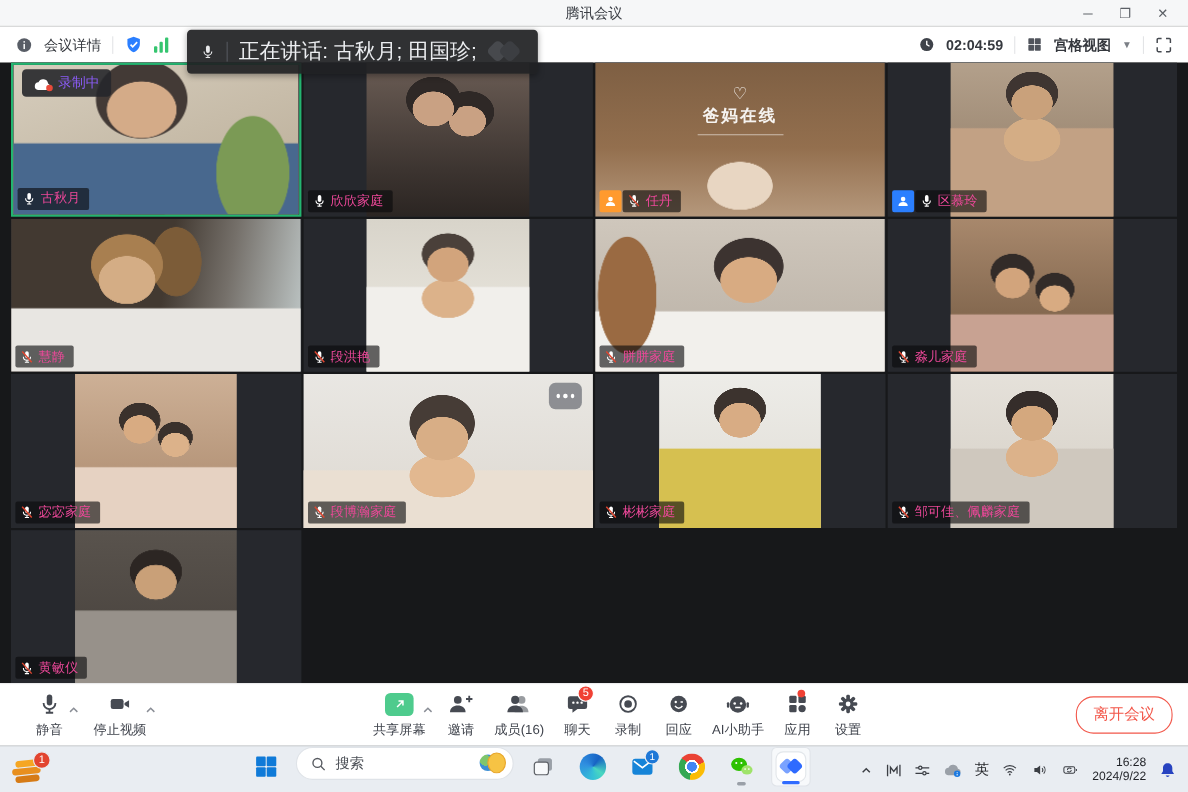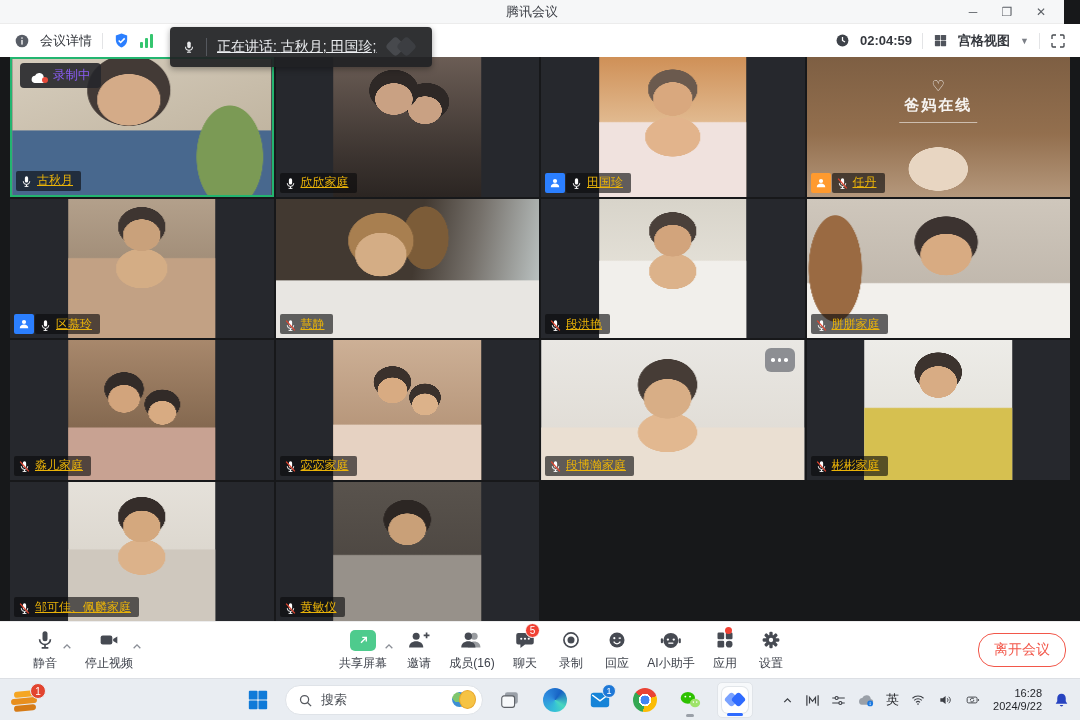--- a/index.html
+++ b/index.html
@@ -1,21 +1,21 @@
 <!DOCTYPE html>
 <html><head>
 <meta charset="utf-8">
 <style>
   * { margin:0; padding:0; box-sizing:border-box; }
   html,body { width:1080px; height:720px; overflow:hidden; background:#000;
     font-family:"Liberation Sans","DejaVu Sans",sans-serif; }
   .screen { position:absolute; inset:0; width:1080px; height:720px; background:#17181a; }
 
   
-  .titlebar { position:absolute; top:0; left:0; right:16px; height:24px; background:#f6f7f8;
+  .titlebar { position:absolute; top:0; left:0; right:0; height:24px; background:#f6f7f8;
     border-bottom:1px solid #ececec; display:flex; align-items:center; }
   .titlebar .title { position:absolute; left:0; right:0; text-align:center; font-size:13px; color:#3d4047; }
   .winctl { position:absolute; right:6px; top:0; height:24px; display:flex; }
   .winctl span { width:34px; height:24px; display:flex; align-items:center; justify-content:center;
     color:#5c6066; font-size:12px; cursor:default; }
 
   
   .meetbar { position:absolute; top:24px; left:0; right:0; height:33px; background:#ffffff;
     display:flex; align-items:center; padding:0 14px; }
   .mb-left, .mb-right { display:flex; align-items:center; gap:10px; }
@@ -24,21 +24,21 @@
   .vsep { width:1px; height:16px; background:#e3e4e6; }
   .sigbars { display:flex; align-items:flex-end; gap:2px; height:14px; }
   .sigbars i { width:3px; background:#35c56f; border-radius:1px; display:block; }
   .sigbars i:nth-child(1){height:6px} .sigbars i:nth-child(2){height:10px} .sigbars i:nth-child(3){height:14px}
   .caret { font-size:9px; color:#7b7f86; }
 
   
   .toast { position:absolute; left:170px; top:27px; height:40px; background:rgba(32,33,36,.93);
     border-radius:4px; display:flex; align-items:center; padding:0 12px; gap:10px; z-index:30;
     box-shadow:0 2px 6px rgba(0,0,0,.35); }
-  .toast .ttext { font-size:14px; color:#eceef1; white-space:nowrap;text-decoration:underline; }
+  .toast .ttext { font-size:19px; color:#eceef1; white-space:nowrap; }
   .toast .tsep { width:1px; height:18px; background:#55585e; }
   .tlogo { position:relative; width:34px; height:22px; opacity:.55; }
   .tlogo i { position:absolute; width:15px; height:15px; background:#5a5d64; border-radius:4px;
     transform:rotate(45deg); top:3px; }
   .tlogo i:nth-child(1){ left:2px; } .tlogo i:nth-child(2){ left:13px; background:#46494f; }
 
   
   .stage { position:absolute; top:57px; left:0; right:0; height:564px; background:#17181a; padding:0 10px; }
   .grid { display:grid; width:100%; height:100%; grid-template-columns:repeat(4,1fr);
     grid-template-rows:repeat(4,1fr); gap:2px; }
@@ -154,21 +154,21 @@
   
   .nlabel { position:absolute; left:4px; bottom:4px; display:flex; align-items:stretch; z-index:5; }
   .rbadge { width:20px; height:20px; border-radius:2px; margin-right:1px; display:flex;
     align-items:center; justify-content:center; }
   .rbadge.blue { background:#2b7fff; } .rbadge.orange { background:#ff9a2e; }
   .rbadge svg { width:12px; height:12px; }
   .npill { height:20px; background:rgba(10,10,12,.62); border-radius:2px; display:flex;
     align-items:center; gap:4px; padding:0 8px 0 4px; }
   .npill .mic { position:relative; width:13px; height:13px; }
   .npill .mic svg { width:13px; height:13px; }
-  .nname { font-size:12px; color:#eab308; white-space:nowrap;text-decoration:underline; }
+  .nname { font-size:12px; color:#ec4899; white-space:nowrap; }
 
   
   .recbadge { position:absolute; left:20px; top:6px; height:25px; background:rgba(38,39,43,.9);
     border-radius:4px; display:flex; align-items:center; gap:6px; padding:0 10px; z-index:20; }
   .recbadge .cld { position:relative; width:17px; height:12px; }
   .recbadge .cld svg { width:17px; height:12px; }
   .recbadge .dot { position:absolute; right:-1px; bottom:-1px; width:6px; height:6px;
     background:#e84a3a; border-radius:50%; }
   .recbadge .rtxt { font-size:12.5px; color:#8b5cf6; }
 
@@ -218,21 +218,21 @@
   .widgets { position:absolute; left:8px; top:4px; width:38px; height:34px; }
   .widgets .w1 { position:absolute; left:6px; top:8px; width:22px; height:6px; border-radius:3px;
     background:#f5a623; transform:rotate(-6deg); }
   .widgets .w2 { position:absolute; left:3px; top:15px; width:26px; height:6px; border-radius:3px;
     background:#e88f1e; transform:rotate(-6deg); }
   .widgets .w3 { position:absolute; left:6px; top:22px; width:22px; height:6px; border-radius:3px;
     background:#d67b16; transform:rotate(-6deg); }
   .widgets .wbadge { position:absolute; right:0; top:0; min-width:16px; height:16px; border-radius:8px;
     background:#e2442f; color:#fff; font-size:10px; display:flex; align-items:center;
     justify-content:center; border:1.5px solid #e9edf2; }
-  .tb-center { position:absolute; left:240px; top:0; height:42px; display:flex; align-items:center; gap:9px; }
+  .tb-center { position:absolute; left:224px; top:0; height:42px; display:flex; gap:9px; }
   .tb-btn { position:relative; width:36px; height:36px; border-radius:5px; display:flex;
     align-items:center; justify-content:center; }
   .tb-btn svg { width:22px; height:22px; }
   .tb-btn .indicator { position:absolute; bottom:1px; left:50%; transform:translateX(-50%);
     height:3px; border-radius:2px; }
   .ind-gray { width:8px; background:#9aa0a8; }
   .ind-blue { width:16px; background:#2f6bff; }
   .tb-btn.appactive { background:#f7f9fb; border:1px solid #e0e4e9; }
   .searchpill { width:198px; height:30px; background:#fff; border:1px solid #dfe3e8; border-radius:16px;
     display:flex; align-items:center; padding:0 6px 0 12px; gap:8px; }
@@ -355,39 +355,20 @@
               <span class="mic"><svg viewBox="0 0 24 24">
                   <rect x="9" y="2.5" width="6" height="11.5" rx="3" fill="#fff"></rect>
                   <path d="M6 11.5a6 6 0 0 0 12 0" fill="none" stroke="#fff" stroke-width="1.8"></path>
                   <path d="M12 17.5v3.5M8.5 21h7" stroke="#fff" stroke-width="1.8" fill="none"></path>
                 </svg></span>
               <span class="nname">欣欣家庭</span>
             </span>
         </div>
       </div>
 
-      <div class="cell">
-        <div class="vid port t2"></div>
-        <div class="nlabel">
-          <span class="rbadge blue">
-              <svg viewBox="0 0 24 24">
-                <circle cx="12" cy="8" r="4.2" fill="#fff"></circle>
-                <path d="M3.5 20.5c0-4.7 3.8-7.3 8.5-7.3s8.5 2.6 8.5 7.3z" fill="#fff"></path>
-              </svg>
-            </span>
-          <span class="npill">
-              <span class="mic"><svg viewBox="0 0 24 24">
-                  <rect x="9" y="2.5" width="6" height="11.5" rx="3" fill="#fff"></rect>
-                  <path d="M6 11.5a6 6 0 0 0 12 0" fill="none" stroke="#fff" stroke-width="1.8"></path>
-                  <path d="M12 17.5v3.5M8.5 21h7" stroke="#fff" stroke-width="1.8" fill="none"></path>
-                </svg></span>
-              <span class="nname">田国珍</span>
-            </span>
-        </div>
-      </div>
 
       <div class="cell">
         <div class="vid land t3">
           <div class="brandlogo">
             <span class="heart">♡</span>
             <span class="btxt">爸妈在线</span>
             <span class="bline"></span>
           </div>
         </div>
         <div class="nlabel">

